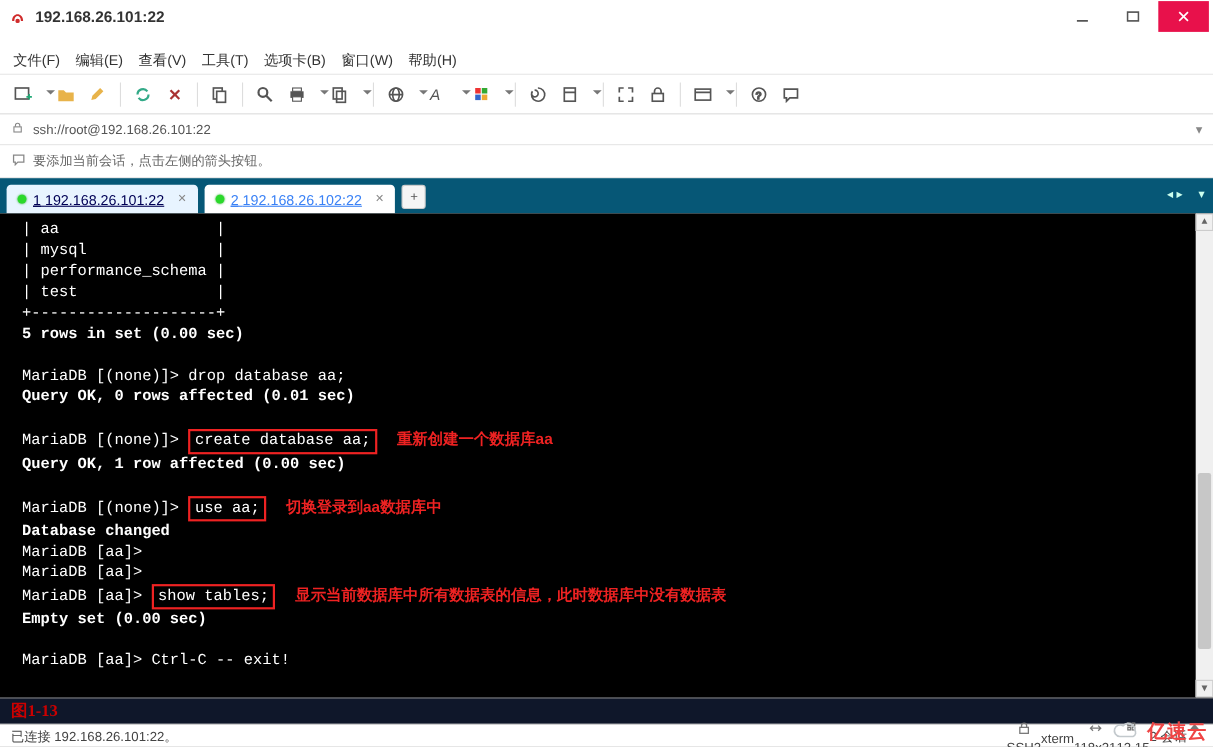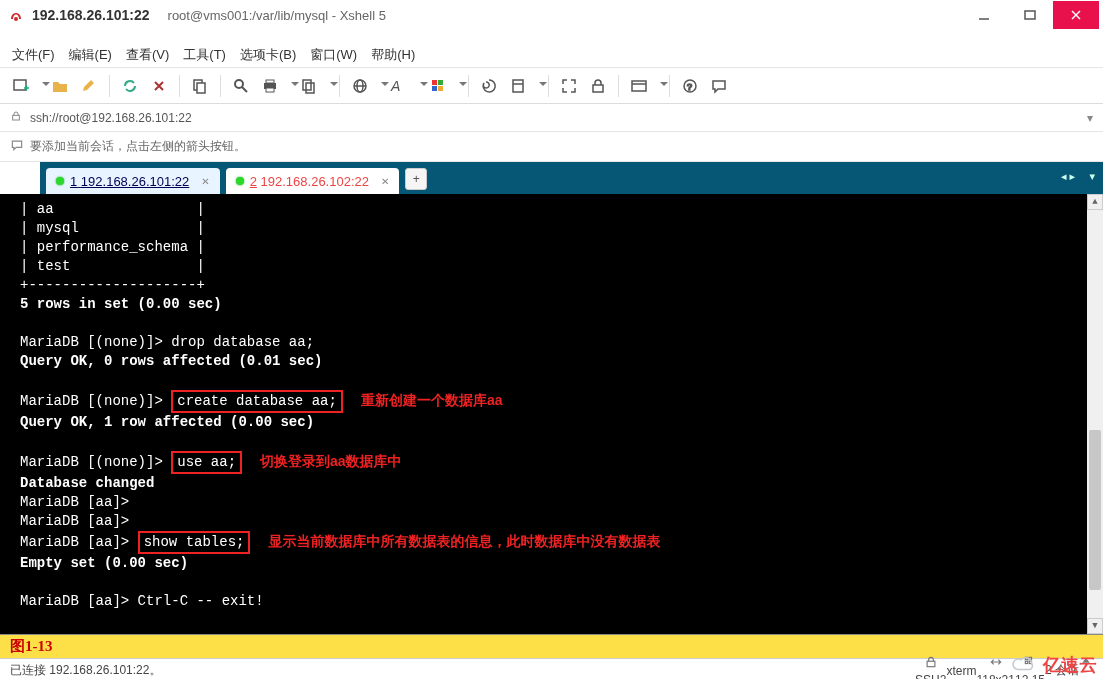--- a/index.html
+++ b/index.html
@@ -22,64 +22,63 @@
 .tbtn svg { width: 18px; height: 18px; }
 .tbtn .dd { position: absolute; right: -6px; top: 10px; border: 4px solid transparent; border-top-color: #777; }
 .tbtn.wdd { width: 36px; justify-content: flex-start; padding-left: 4px; }
 .tsep { width: 1px; height: 22px; background: #ddd; margin: 0 4px; }
 
 .addrbar { height: 28px; display: flex; align-items: center; padding: 0 10px; border-bottom: 1px solid #e6e6e6; color: #555; gap: 8px; }
 .addrbar .arrowdn { color: #888; margin-left: auto; }
 
 .hintbar { height: 30px; display: flex; align-items: center; padding: 0 10px; border-bottom: 1px solid #e6e6e6; color: #666; gap: 6px; }
 
-.tabrow { height: 32px; background: #065776; display: flex; align-items: flex-end; padding: 0 6px; position: relative; margin-left: 40px; }
+.tabrow { height: 32px; background: #065776; display: flex; align-items: flex-end; padding: 0 6px; position: relative; }
 .tabrow .add { width: 22px; height: 22px; background: #f5f5f5; border: 1px solid #ccc; display: flex; align-items: center; justify-content: center; color: #555; margin-bottom: 4px; border-radius: 3px; }
 .tabrow .navarrow { position: absolute; right: 28px; top: 8px; color: #cfe; font-size: 11px; }
 .tabrow .menuarrow { position: absolute; right: 8px; top: 8px; color: #cfe; font-size: 11px; }
 .tab { height: 26px; display: flex; align-items: center; padding: 0 10px; font-size: 13px; border-top-left-radius: 4px; border-top-right-radius: 4px; margin-right: 6px; gap: 6px; }
 .tab.active { background: #e8f4ff; color: #0b5; }
 .tab.active .text { color: #005; text-decoration: underline; }
 .tab.inactive { background: #fff; color: #333; }
-.tab.inactive .text { color: #ef4444; }
+.tab.inactive .text { text-decoration: underline; color: #3b82f6; }
 .tab .dot { width: 8px; height: 8px; border-radius: 50%; background: #2bd92b; box-shadow: 0 0 2px #0a0; }
 .tab .close { color: #888; font-size: 10px; margin-left: 6px; }
 
 .terminal { background: #000; color: #fff; font-family: Consolas, "Courier New", monospace; font-size: 14px; line-height: 19px; padding: 6px 20px; height: 440px; position: relative; overflow: hidden; }
 .terminal .row { white-space: pre; }
 .terminal .bold { font-weight: bold; }
 .terminal .anno { color: #e22; font-weight: bold; margin-left: 18px; font-family: "Microsoft YaHei", sans-serif; }
 .hlbox { border: 2px solid #e22; padding: 0 4px; display: inline-block; }
 .scrollbar { position: absolute; right: 0; top: 0; width: 16px; height: 100%; background: #f0f0f0; }
 .scrollbar .sbtn { height: 16px; background: #f0f0f0; display: flex; align-items: center; justify-content: center; color: #666; font-size: 9px; border: 1px solid #ccc; }
 .scrollbar .track { position: absolute; top: 16px; bottom: 16px; left: 0; right: 0; }
 .scrollbar .thumb { position: absolute; left: 2px; right: 2px; top: 220px; height: 160px; background: #c7c7c7; border-radius: 2px; }
 .scrollbar .sbtn.bottom { position: absolute; bottom: 0; left: 0; right: 0; }
 
-.figlabel { height: 24px; padding: 2px 10px; background: #fde047; color: #c00; font-weight: bold; font-size: 15px; font-family: "Microsoft YaHei"; border-top: 1px solid #888; }
+.figlabel { height: 24px; padding: 2px 10px; background: #0f172a; color: #c00; font-weight: bold; font-size: 15px; font-family: "Microsoft YaHei"; border-top: 1px solid #888; }
 
 .statusbar { height: 24px; border-top: 1px solid #ccc; display: flex; align-items: center; padding: 0 10px; font-size: 12px; color: #444; }
 .statusbar .left { flex: 1; }
 .statusbar .grp { display: flex; align-items: center; gap: 4px; flex-direction: column; }
 .statusbar .ic { width: 14px; height: 14px; color: #777; }
 .watermark { position: absolute; right: 6px; bottom: 2px; color: #ef4444; font-size: 18px; font-weight: bold; display: flex; align-items: center; gap: 4px; }
 .watermark svg { width: 30px; height: 20px; color: #c3c9cd; }
 </style>
 </head>
 <body>
 
 <div class="titlebar">
   <span class="icon-sys">
     <svg viewBox="0 0 16 16" fill="currentColor">
         <path d="M3 12 C3 4,13 4,13 12 L11 12 C11 6,5 6,5 12 Z"></path>
         <circle cx="8" cy="12" r="2"></circle>
       </svg>
   </span>
   <span class="title1">192.168.26.101:22</span>
-  <span class="title2">root@vms001:/var/lib/mysql - Xshell 5</span>
   <span class="spacer"></span>
   <div class="winbtns">
     <div class="winbtn">
         <svg width="12" height="12">
           <line x1="1" y1="10" x2="11" y2="10" stroke="currentColor" stroke-width="1.5"></line>
         </svg>
       </div>
     <div class="winbtn">
         <svg width="12" height="12">
           <rect x="1" y="2" width="10" height="8" fill="none" stroke="currentColor" stroke-width="1.5"></rect>

